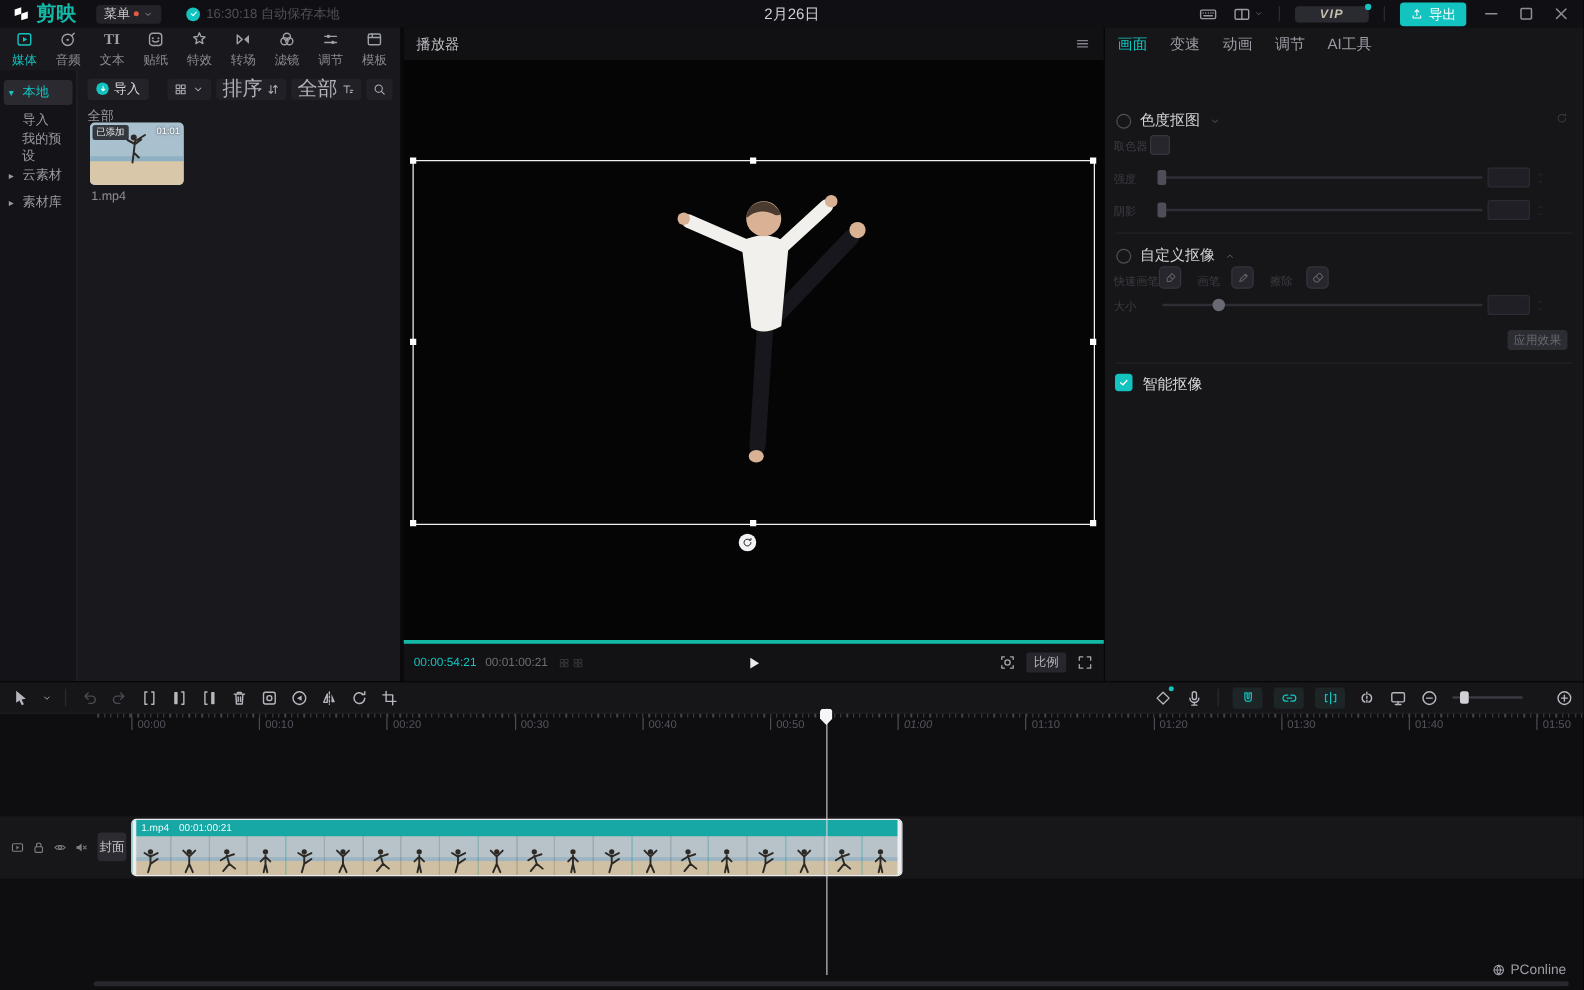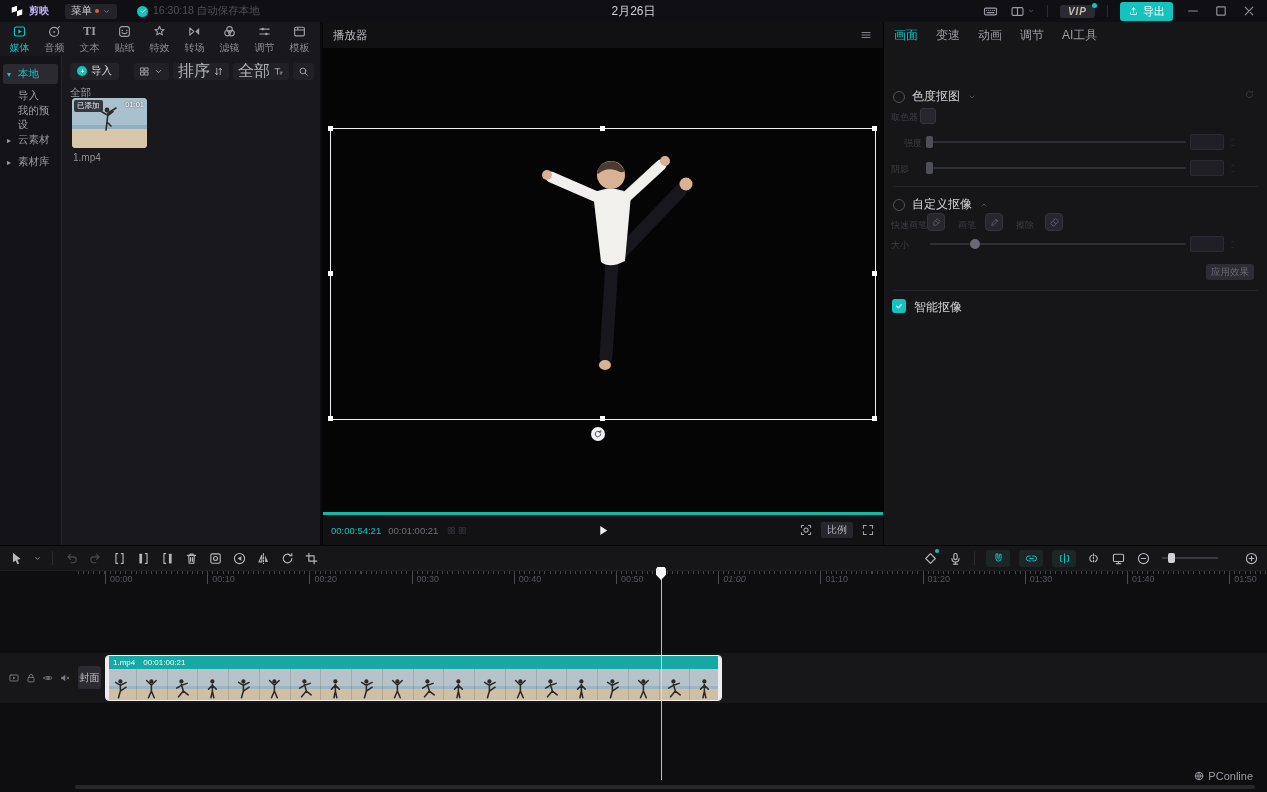--- a/index.html
+++ b/index.html
@@ -4,37 +4,37 @@
 <style>
   html,body{margin:0;padding:0;background:#000;}
   #app{position:relative;width:1267px;height:792px;background:#0a0a0c;overflow:hidden;
        font-family:"Liberation Sans","DejaVu Sans",sans-serif;font-size:12px;color:#c8c8cc;}
   #app *{box-sizing:border-box;}
   .ic{display:inline-flex;align-items:center;justify-content:center;flex:none;width:16px;height:16px;}
   .ic svg{width:100%;height:100%;display:block;}
 
   
   #titlebar{position:absolute;top:0;left:0;right:0;height:22px;background:#101014;display:flex;align-items:center;}
-  #logo{display:flex;align-items:center;gap:5px;margin-left:10px;font-weight:bold;color:#c4b5fd;font-size:10px;justify-content:center;}
+  #logo{display:flex;align-items:center;gap:5px;margin-left:10px;font-weight:bold;color:#14b8a6;font-size:16px;justify-content:center;}
   #logo .ic{width:14px;height:14px;}
   #menu-btn{display:flex;align-items:center;gap:3px;margin-left:16px;height:15px;padding:0 6px;
             background:#232329;border-radius:3px;font-size:10.5px;color:#c8c8cc;position:relative;}
   #menu-btn .dot{width:4px;height:4px;border-radius:50%;background:#e25c43;}
   #menu-btn .ic{width:9px;height:9px;color:#9a9aa2;}
   #autosave{display:flex;align-items:center;gap:5px;margin-left:20px;font-size:10.5px;color:#4f4f57;}
   .save-ck{width:11px;height:11px;border-radius:50%;background:#12c3bf;color:#fff;display:flex;align-items:center;justify-content:center;}
   .save-ck .ic{width:8px;height:8px;}
   #project-title{position:absolute;left:0;right:0;text-align:center;font-size:12px;color:#d2d2d6;pointer-events:none;}
   #tb-right{margin-left:auto;display:flex;align-items:center;gap:12px;padding-right:10px;}
   #tb-right .win{color:#8e8e96;}
   .tb-ic{color:#9a9aa2;width:15px;height:15px;}
   .tb-div{width:1px;height:12px;background:#2a2a30;}
   #layout-group{display:flex;align-items:center;gap:2px;}
   #layout-group .sm{width:8px;height:8px;color:#7a7a82;}
-  #vip-badge{position:relative;background:#2a2a31;border-radius:3px;padding:1px 8px;
+  #vip-badge{position:relative;background:#2a2a31;border-radius:3px;padding:1px 20px;
              font-size:10px;font-weight:bold;font-style:italic;letter-spacing:1px;color:#c4beae;}
   #vip-badge .dot{position:absolute;top:-2px;right:-2px;width:5px;height:5px;border-radius:50%;background:#12c3bf;}
   #export-btn{display:flex;align-items:center;gap:4px;background:#12c3bf;color:#fff;border-radius:3px;
               padding:2px 8px;font-size:11px;}
   #export-btn .ic{width:11px;height:11px;}
 
   
   #left-panel{position:absolute;top:22px;left:0;width:320px;height:523px;background:#19191d;}
   #top-tabs{position:absolute;top:0;left:2px;width:316px;height:34px;display:flex;}
   .top-tab{width:35px;display:flex;flex-direction:column;align-items:center;justify-content:center;gap:2px;color:#9ea0a8;cursor:default;}
@@ -605,21 +605,21 @@
       <span class="ic" id="chroma-reset">
           <svg viewBox="0 0 16 16">
             <g fill="none" stroke="currentColor" stroke-width="1.2" stroke-linecap="round" stroke-linejoin="round">
               <path d="M12.4,8 a4.4,4.4 0 1 1 -1.4,-3.2 M12.4,2.8 v2.2 h-2.2"></path>
             </g>
           </svg>
         </span>
       <span class="dim-label" style="left:7px;top:33px;">取色器</span>
       <div id="chroma-swatch"></div>
 
-      <span class="dim-label" style="left:20px;top:59px;">强度</span>
+      <span class="dim-label" style="left:7px;top:59px;">强度</span>
       <div class="sl-track" style="left:46px;top:63px;width:256px;"></div>
       <div class="sl-handle" style="left:42px;top:58px;"></div>
       <div class="valbox" style="left:306px;top:56px;"></div>
       <div class="stepper" style="left:344px;top:56px;">
         <span class="ic">
             <svg viewBox="0 0 16 16">
               <g fill="none" stroke="currentColor" stroke-width="1.2" stroke-linecap="round" stroke-linejoin="round">
                 <path d="M4.8,9.6 L8,6.4 L11.2,9.6"></path>
               </g>
             </svg>

